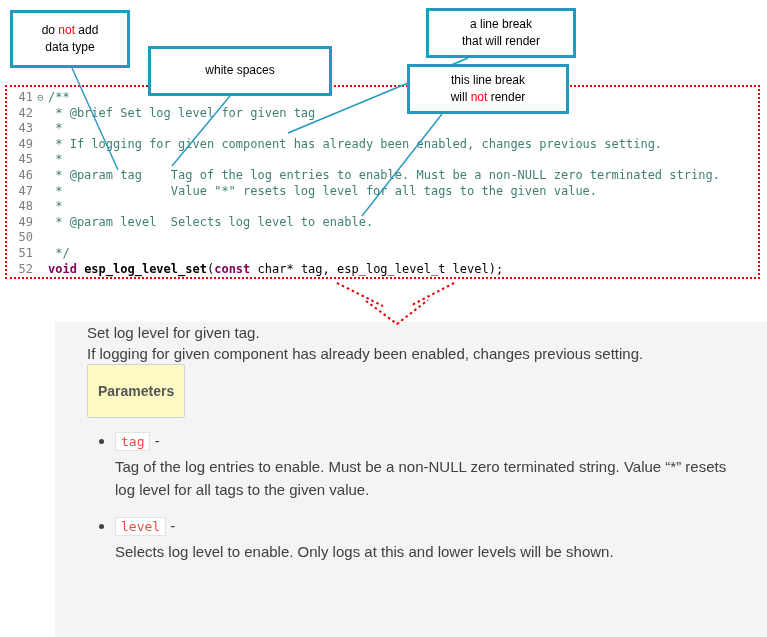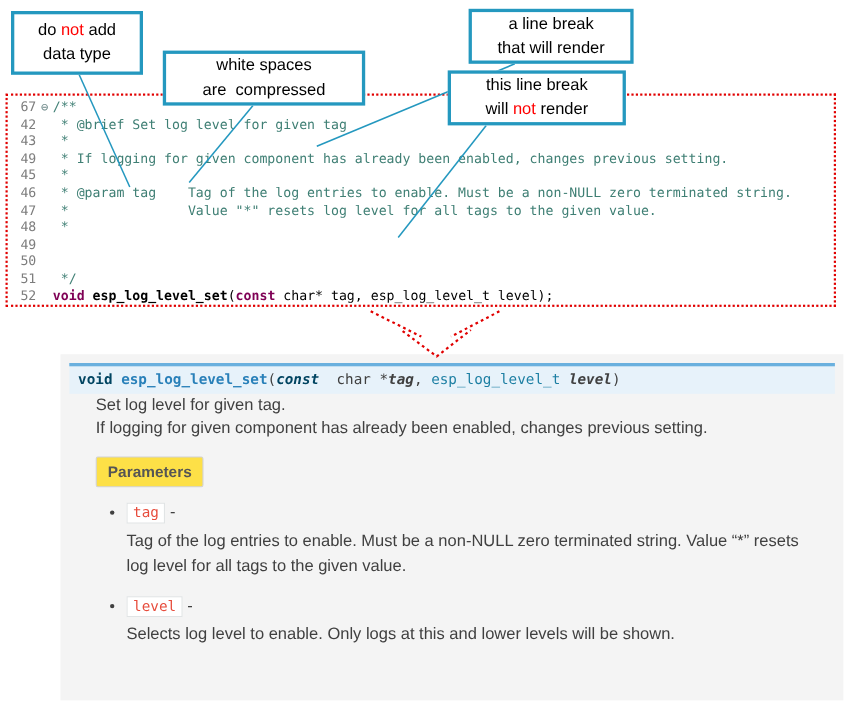--- a/index.html
+++ b/index.html
@@ -3,21 +3,21 @@
 <meta charset="utf-8">
 <style>
   * { margin:0; padding:0; box-sizing:border-box; }
   html,body { background:#ffffff; font-family:"Liberation Sans", sans-serif; }
   .stage { position:relative; width:767px; height:637px; background:#fff; overflow:hidden; }
 
   
   .callout {
     position:absolute; background:#fff; border:3px solid #2498bf;
     display:flex; flex-direction:column; align-items:center; justify-content:center;
-    font-size:15px; color:#000; text-align:center; line-height:1.45; z-index:5;
+    font-size:12px; color:#000; text-align:center; line-height:1.45; z-index:5;
   }
   .callout .cl-line { white-space:pre-wrap; }
   .callout .red { color:#ff0000; }
   #co1 { left:10px; top:10px;  width:120px; height:58px; }
   #co2 { left:148px; top:46px; width:184px; height:50px; }
   #co3 { left:426px; top:8px;  width:150px; height:50px; }
   #co4 { left:407px; top:64px; width:162px; height:50px; }
 
   
   .editor {
@@ -45,22 +45,22 @@
     color:#404040; white-space:pre;
   }
   .sig .s-kw   { font-weight:bold; color:#004461; }
   .sig .s-fn   { font-weight:bold; color:#2980b9; }
   .sig .s-kw-i { font-weight:bold; font-style:italic; color:#004461; }
   .sig .s-type { color:#1d7fa3; }
   .sig .s-arg  { font-style:italic; font-weight:bold; color:#404040; }
   .pv-body { padding:0 14px 0 32px; color:#404040; font-size:15px; }
   .pv-p { line-height:1.4; }
   .rubric {
-    display:inline-block; margin-top:15px; background:#fde047;
-    border:1px solid #d2d2d2; border-radius:2px; padding:5px 10px;
+    display:inline-block; background:#fef9c3;
+    border:1px solid #d2d2d2; border-radius:2px; padding:18px 10px;
     font-size:14px; font-weight:bold; color:#555555;
   }
   ul.params { margin:14px 0 0 28px; list-style:disc; color:#404040; }
   ul.params li { margin-bottom:16px; }
   .chip-line { white-space:pre-wrap; }
   .chip {
     font-family:"DejaVu Sans Mono", monospace; font-size:13px; color:#e74c3c;
     background:#ffffff; border:1px solid #e1e4e5; padding:1px 5px;
   }
   .pdesc { margin-top:7px; max-width:625px; line-height:1.5; }
@@ -70,36 +70,35 @@
 
 <div class="stage">
 
   <div class="callout" id="co1">
     <div class="cl-line"><span>do </span><span class="red">not</span><span> add</span></div>
     <div class="cl-line">data type</div>
   </div>
 
   <div class="callout" id="co2">
     <div class="cl-line">white spaces</div>
-    <div class="cl-line">are  compressed</div>
   </div>
 
   <div class="callout" id="co3">
     <div class="cl-line">a line break</div>
     <div class="cl-line">that will render</div>
   </div>
 
   <div class="callout" id="co4">
     <div class="cl-line">this line break</div>
     <div class="cl-line"><span>will </span><span class="red">not</span><span> render</span></div>
   </div>
 
   <div class="editor">
     <div class="crow">
-        <span class="ln">67</span>
+        <span class="ln">41</span>
         <span class="fold">⊖</span>
         <span class="ctext">/**</span>
       </div>
     <div class="crow">
         <span class="ln">42</span>
         <span class="fold"></span>
         <span class="ctext"> * @brief Set log level for given tag</span>
       </div>
     <div class="crow">
         <span class="ln">43</span>
@@ -127,20 +126,21 @@
         <span class="ctext"> *               Value "*" resets log level for all tags to the given value.</span>
       </div>
     <div class="crow">
         <span class="ln">48</span>
         <span class="fold"></span>
         <span class="ctext"> *</span>
       </div>
     <div class="crow">
         <span class="ln">49</span>
         <span class="fold"></span>
+        <span class="ctext"> * @param level  Selects log level to enable.</span>
       </div>
     <div class="crow">
         <span class="ln">50</span>
         <span class="fold"></span>
       </div>
     <div class="crow">
         <span class="ln">51</span>
         <span class="fold"></span>
         <span class="ctext"> */</span>
       </div>
@@ -159,21 +159,20 @@
     <line x1="72" y1="68" x2="118" y2="170" stroke="#2498bf" stroke-width="1.4"></line>
     <line x1="230" y1="96" x2="172" y2="166" stroke="#2498bf" stroke-width="1.4"></line>
     <line x1="468" y1="58" x2="288" y2="133" stroke="#2498bf" stroke-width="1.4"></line>
     <line x1="442" y1="114" x2="362" y2="216" stroke="#2498bf" stroke-width="1.4"></line>
     <path d="M337,283 L383,306" fill="none" stroke="#e10000" stroke-width="2" stroke-dasharray="2.5 3"></path>
     <path d="M454,283 L410,306" fill="none" stroke="#e10000" stroke-width="2" stroke-dasharray="2.5 3"></path>
     <path d="M366,301 L397,324 L428,300" fill="none" stroke="#e10000" stroke-width="2" stroke-dasharray="2.5 3"></path>
   </svg>
 
   <div class="preview">
-    <div class="sig"><span class="s-kw">void</span><span class="s-fn"> esp_log_level_set</span><span>(</span><span class="s-kw-i">const</span><span>  char *</span><span class="s-arg">tag</span><span>, </span><span class="s-type">esp_log_level_t</span><span> </span><span class="s-arg">level</span><span>)</span></div>
 
     <div class="pv-body">
       <div class="pv-p">Set log level for given tag.</div>
       <div class="pv-p">If logging for given component has already been enabled, changes previous setting.</div>
       <div class="rubric">Parameters</div>
 
       <ul class="params">
         <li>
           <div class="chip-line"><span class="chip">tag</span><span> -</span></div>
           <div class="pdesc">Tag of the log entries to enable. Must be a non-NULL zero terminated string. Value “*” resets log level for all tags to the given value.</div>

